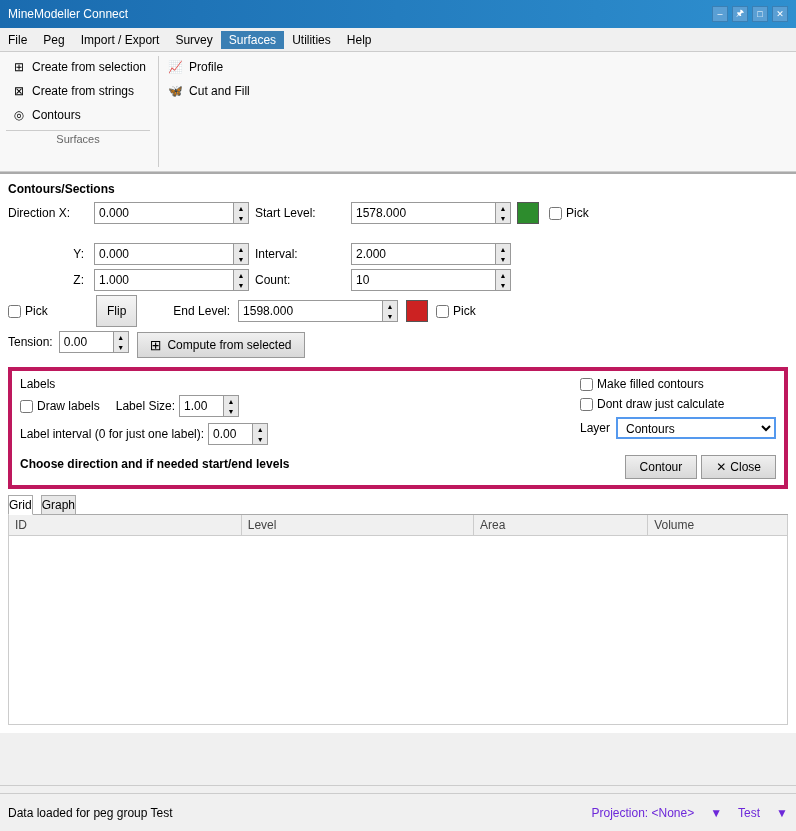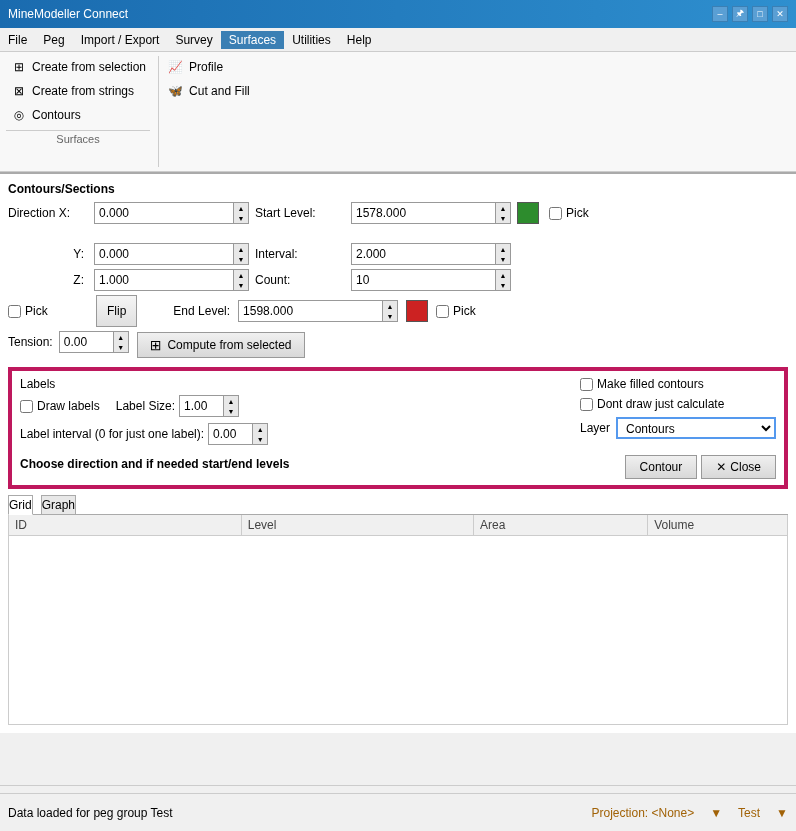--- a/index.html
+++ b/index.html
@@ -274,21 +274,21 @@
       background: #f0f0f0;
       border-top: 1px solid #ccc;
       height: 38px;
       display: flex;
       align-items: center;
       padding: 0 8px;
       font-size: 12px;
       justify-content: space-between;
     }
     .status-left { color: #000; }
-    .status-right { display: flex; gap: 16px; color: #a16207; }
+    .status-right { display: flex; gap: 16px; color: #6d28d9; }
   </style>
 </head>
 <body>
 
 <div class="title-bar">
   <span>MineModeller Connect</span>
   <div class="title-bar-controls">
     <div class="title-bar-btn">–</div>
     <div class="title-bar-btn">🖈</div>
     <div class="title-bar-btn">□</div>

